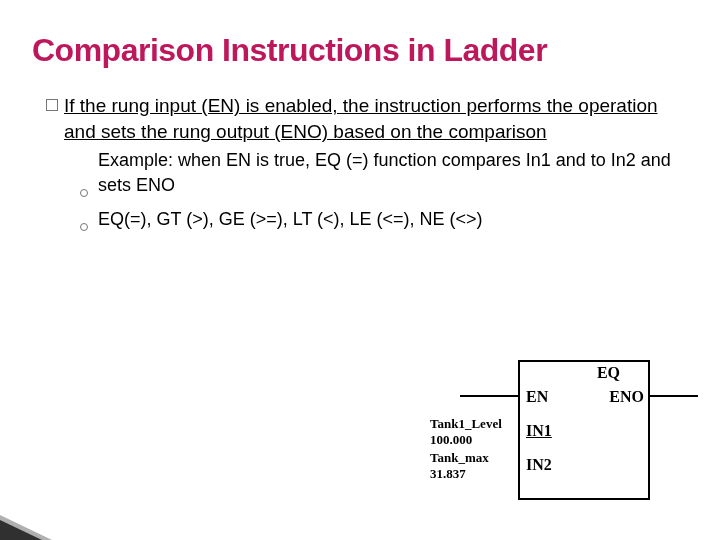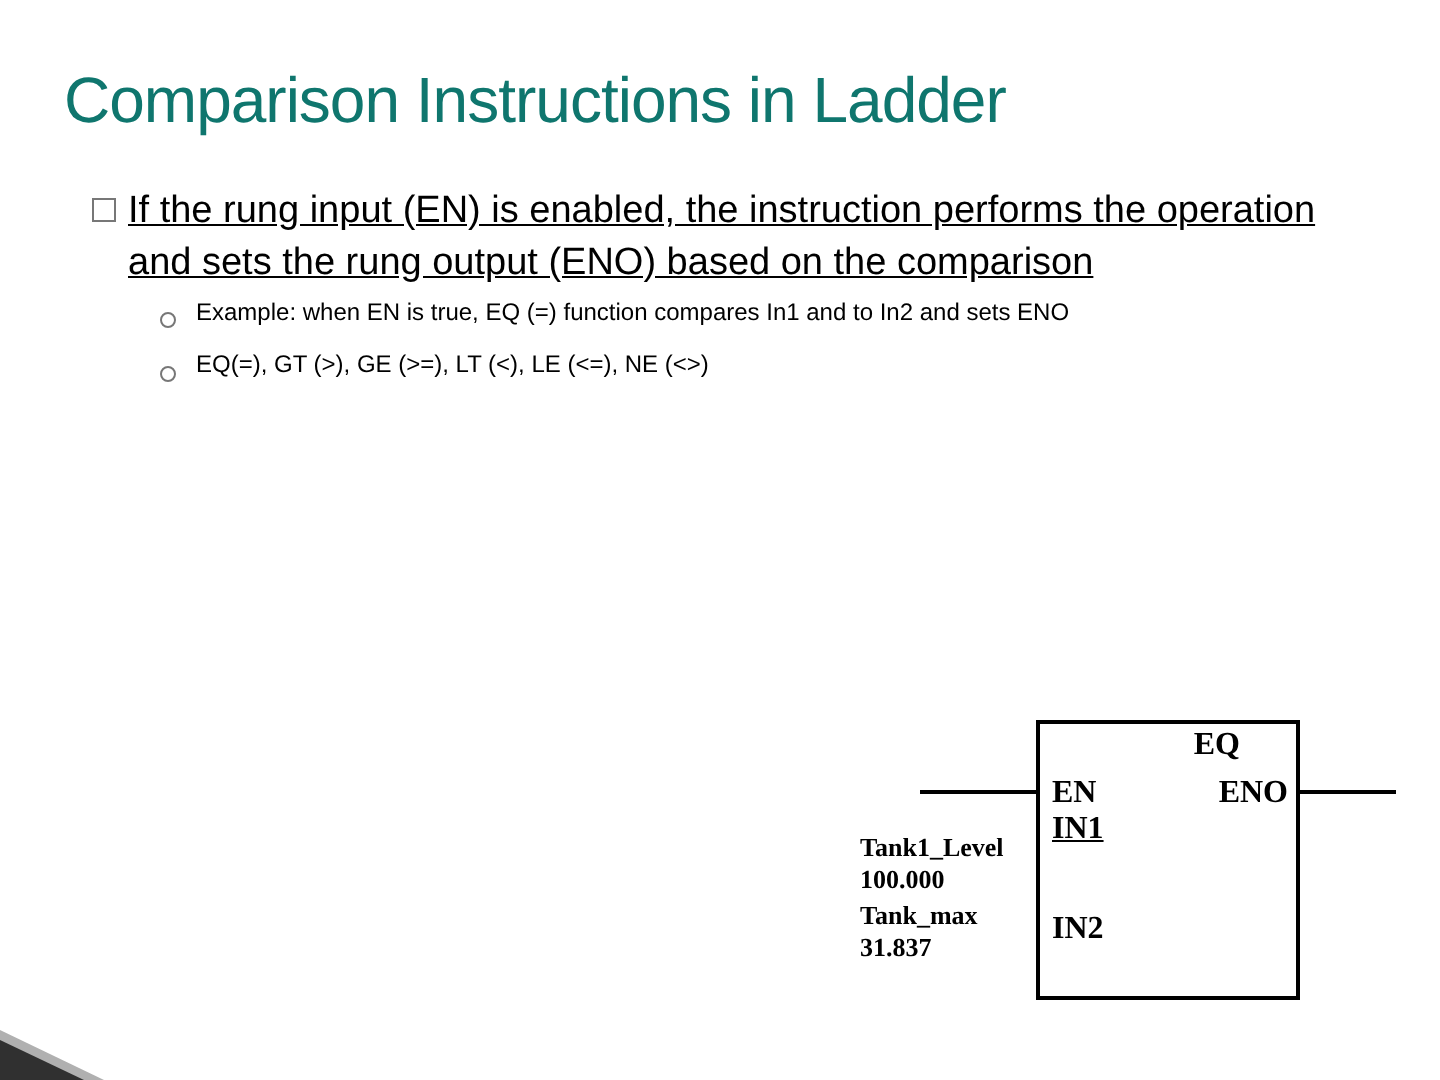--- a/index.html
+++ b/index.html
@@ -1,32 +1,32 @@
 <!DOCTYPE html>
 <html><head>
 <meta charset="utf-8">
 <style>
   * { margin: 0; padding: 0; box-sizing: border-box; }
   html, body { width: 720px; height: 540px; overflow: hidden; font-family: Arial, Helvetica, sans-serif; background: #fff; color: #000; }
   .slide { width: 100%; height: 100%; padding: 20px 32px; position: relative; }
-  .title { font-size: 32px; font-weight: 400; letter-spacing: -0.5px; margin-top: 12px; margin-bottom: 24px; color: #0f766e; }
+  .title { font-size: 32px; font-weight: 700; letter-spacing: -0.5px; margin-top: 12px; margin-bottom: 24px; color: #be185d; }
   .bullets { margin-left: 14px; font-size: 19px; line-height: 1.35; }
   .bullet-l1 { margin-bottom: 4px; display: flex; align-items: flex-start; }
   .bullet-l1 .marker { display: inline-block; width: 12px; height: 12px; border: 1.5px solid #777; margin-right: 6px; flex-shrink: 0; margin-top: 6px; }
   .bullet-l1 .text { flex: 1; text-decoration: underline; }
-  .bullet-l2 { margin-left: 34px; margin-top: 4px; margin-bottom: 10px; font-size: 12px; display: flex; align-items: flex-end; }
+  .bullet-l2 { margin-left: 34px; margin-top: 4px; margin-bottom: 10px; font-size: 18px; display: flex; align-items: flex-end; }
   .bullet-l2 .ring { display: inline-block; width: 8px; height: 8px; border: 1.5px solid #777; border-radius: 50%; margin-right: 10px; margin-top: 8px; flex-shrink: 0; }
   .bullet-l2 .text { flex: 1; }
   .fb-container { position: absolute; right: 70px; top: 360px; }
   .fb-box { border: 2px solid #000; width: 132px; height: 140px; position: relative; background: #fff; font-family: "Times New Roman", serif; }
   .fb-title { position: absolute; top: 2px; right: 28px; font-size: 16px; font-weight: 700; }
   .fb-port { position: absolute; font-size: 16px; font-weight: 700; }
   .en-label { top: 26px; left: 6px; }
   .eno-label { top: 26px; right: 4px; }
-  .in1-label { top: 44px; left: 6px; text-decoration: underline; }
+  .in1-label { top: 60px; left: 6px; text-decoration: underline; }
   .in2-label { top: 94px; left: 6px; }
   .wire-en { position: absolute; top: 33px; left: -60px; width: 60px; height: 2px; background: #000; }
   .wire-eno { position: absolute; top: 33px; right: -50px; width: 50px; height: 2px; background: #000; }
   .ext-label { position: absolute; font-family: "Times New Roman", serif; font-size: 13px; font-weight: 700; line-height: 1.2; }
   .tank1 { top: 54px; left: -90px; width: 86px; }
   .tankmax { top: 88px; left: -90px; width: 86px; }
   .wedge { position: absolute; left: 0; bottom: 0; width: 0; height: 0; border-left: 52px solid #b0b0b0; border-top: 25px solid transparent; }
   .wedge-dark { position: absolute; left: 0; bottom: 0; width: 0; height: 0; border-left: 42px solid #303030; border-top: 20px solid transparent; }
 </style>
 </head>

